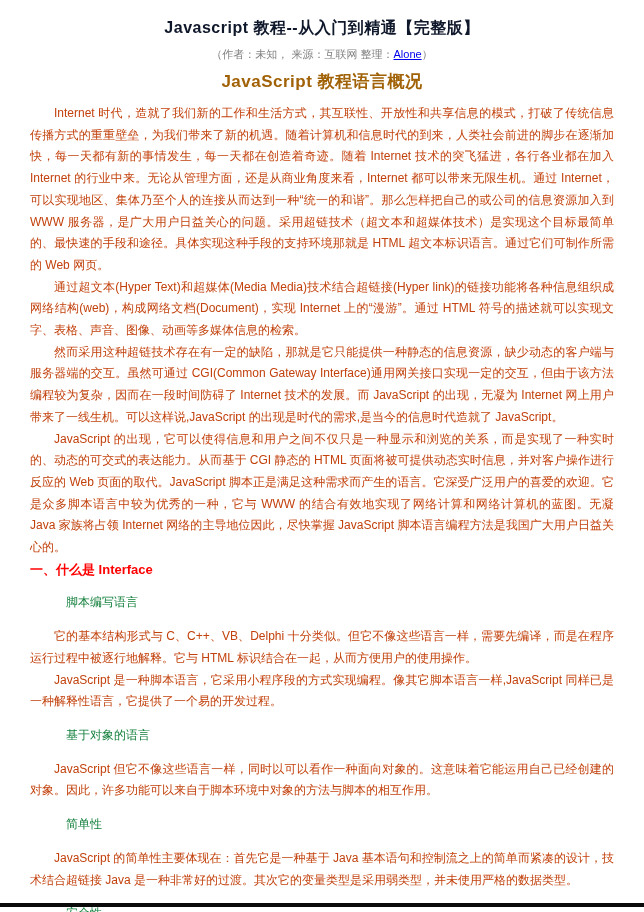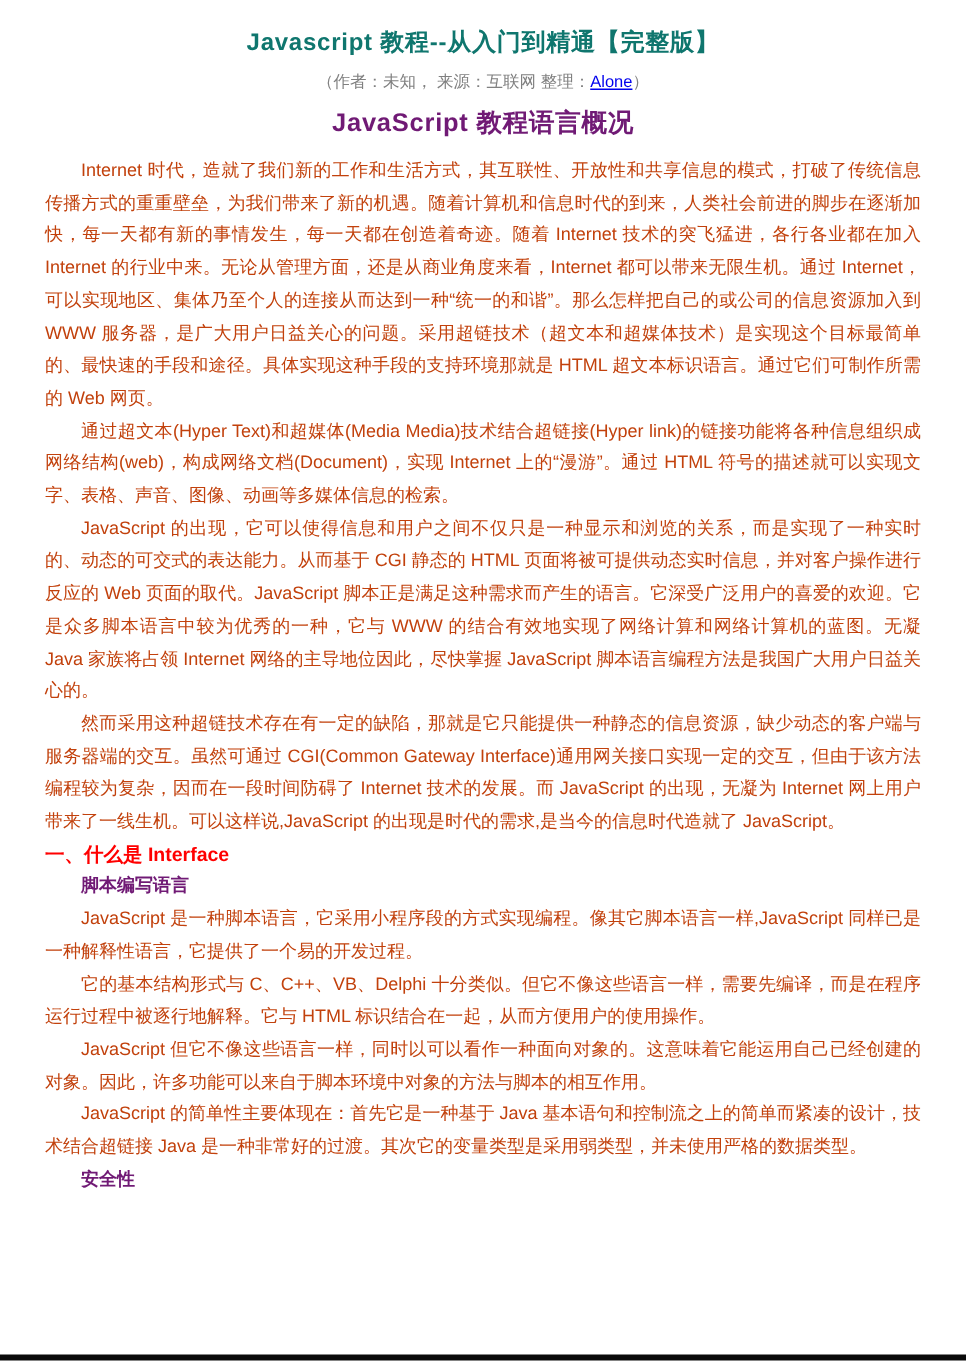--- a/index.html
+++ b/index.html
@@ -15,41 +15,41 @@
     font-family: "Liberation Sans", "DejaVu Sans", sans-serif;
     color: #000000;
   }
   .doc {
     padding: 12px 30px 0 30px;
   }
   .doc-title {
     font-size: 16px;
     font-weight: bold;
     text-align: center;
-    color: #0f766e;
+    color: #0f172a;
     margin: 6px 0 8px 0;
     letter-spacing: 0.5px;
   }
   .byline {
     font-size: 11px;
     text-align: center;
     color: #808080;
     margin: 0 0 8px 0;
   }
   .byline a {
     color: #0000ee;
     text-decoration: underline;
     cursor: pointer;
     text-align: right;
   }
   .main-heading {
     font-size: 17px;
     font-weight: bold;
     text-align: center;
-    color: #701a75;
+    color: #a16207;
     margin: 6px 0 10px 0;
     letter-spacing: 0.5px;
   }
   .body-text {
     font-size: 12px;
     line-height: 21.7px;
     text-align: justify;
   }
   .paragraph {
     margin: 0;
@@ -58,23 +58,23 @@
   }
   .section-heading {
     margin: 0;
     font-weight: bold;
     color: #ff0000;
     font-size: 13px;
     line-height: 21.7px;
     text-indent: 0;
   }
   .feature-subheading {
-    margin: 0;
-    font-weight: bold;
-    color: #701a75;
+    margin: 12px;
+    font-weight: normal;
+    color: #15803d;
     text-indent: 2em;
   }
   .bottom-bar {
     position: absolute;
     left: 0;
     top: 903px;
     width: 644px;
     height: 4px;
     background: #0a0a0a;
   }
@@ -88,25 +88,27 @@
   <div class="byline">
     <span>（作者：未知， 来源：互联网 整理：</span><a>Alone</a><span>）</span>
   </div>
 
   <div class="main-heading">JavaScript 教程语言概况</div>
 
   <div class="body-text">
 
   <div class="paragraph">Internet 时代，造就了我们新的工作和生活方式，其互联性、开放性和共享信息的模式，打破了传统信息传播方式的重重壁垒，为我们带来了新的机遇。随着计算机和信息时代的到来，人类社会前进的脚步在逐渐加快，每一天都有新的事情发生，每一天都在创造着奇迹。随着 Internet 技术的突飞猛进，各行各业都在加入 Internet 的行业中来。无论从管理方面，还是从商业角度来看，Internet 都可以带来无限生机。通过 Internet，可以实现地区、集体乃至个人的连接从而达到一种“统一的和谐”。那么怎样把自己的或公司的信息资源加入到 WWW 服务器，是广大用户日益关心的问题。采用超链技术（超文本和超媒体技术）是实现这个目标最简单的、最快速的手段和途径。具体实现这种手段的支持环境那就是 HTML 超文本标识语言。通过它们可制作所需的 Web 网页。</div>
       <div class="paragraph">通过超文本(Hyper Text)和超媒体(Media Media)技术结合超链接(Hyper link)的链接功能将各种信息组织成网络结构(web)，构成网络文档(Document)，实现 Internet 上的“漫游”。通过 HTML 符号的描述就可以实现文字、表格、声音、图像、动画等多媒体信息的检索。</div>
+      <div class="paragraph">然而采用这种超链技术存在有一定的缺陷，那就是它只能提供一种静态的信息资源，缺少动态的客户端与服务器端的交互。虽然可通过 CGI(Common Gateway Interface)通用网关接口实现一定的交互，但由于该方法编程较为复杂，因而在一段时间防碍了 Internet 技术的发展。而 JavaScript 的出现，无凝为 Internet 网上用户带来了一线生机。可以这样说,JavaScript 的出现是时代的需求,是当今的信息时代造就了 JavaScript。</div>
       <div class="paragraph">JavaScript 的出现，它可以使得信息和用户之间不仅只是一种显示和浏览的关系，而是实现了一种实时的、动态的可交式的表达能力。从而基于 CGI 静态的 HTML 页面将被可提供动态实时信息，并对客户操作进行反应的 Web 页面的取代。JavaScript 脚本正是满足这种需求而产生的语言。它深受广泛用户的喜爱的欢迎。它是众多脚本语言中较为优秀的一种，它与 WWW 的结合有效地实现了网络计算和网络计算机的蓝图。无凝 Java 家族将占领 Internet 网络的主导地位因此，尽快掌握 JavaScript 脚本语言编程方法是我国广大用户日益关心的。</div>
-      <div class="paragraph">然而采用这种超链技术存在有一定的缺陷，那就是它只能提供一种静态的信息资源，缺少动态的客户端与服务器端的交互。虽然可通过 CGI(Common Gateway Interface)通用网关接口实现一定的交互，但由于该方法编程较为复杂，因而在一段时间防碍了 Internet 技术的发展。而 JavaScript 的出现，无凝为 Internet 网上用户带来了一线生机。可以这样说,JavaScript 的出现是时代的需求,是当今的信息时代造就了 JavaScript。</div>
       <div class="section-heading">一、什么是 Interface</div>
       <div class="feature-subheading">脚本编写语言</div>
+      <div class="paragraph">它的基本结构形式与 C、C++、VB、Delphi 十分类似。但它不像这些语言一样，需要先编译，而是在程序运行过程中被逐行地解释。它与 HTML 标识结合在一起，从而方便用户的使用操作。</div>
       <div class="paragraph">JavaScript 是一种脚本语言，它采用小程序段的方式实现编程。像其它脚本语言一样,JavaScript 同样已是一种解释性语言，它提供了一个易的开发过程。</div>
-      <div class="paragraph">它的基本结构形式与 C、C++、VB、Delphi 十分类似。但它不像这些语言一样，需要先编译，而是在程序运行过程中被逐行地解释。它与 HTML 标识结合在一起，从而方便用户的使用操作。</div>
+      <div class="feature-subheading">基于对象的语言</div>
       <div class="paragraph">JavaScript 但它不像这些语言一样，同时以可以看作一种面向对象的。这意味着它能运用自己已经创建的对象。因此，许多功能可以来自于脚本环境中对象的方法与脚本的相互作用。</div>
+      <div class="feature-subheading">简单性</div>
       <div class="paragraph">JavaScript 的简单性主要体现在：首先它是一种基于 Java 基本语句和控制流之上的简单而紧凑的设计，技术结合超链接 Java 是一种非常好的过渡。其次它的变量类型是采用弱类型，并未使用严格的数据类型。</div>
       <div class="feature-subheading">安全性</div>
     </div>
 </div>
 
 <div class="bottom-bar"></div>
 
 </body></html>

